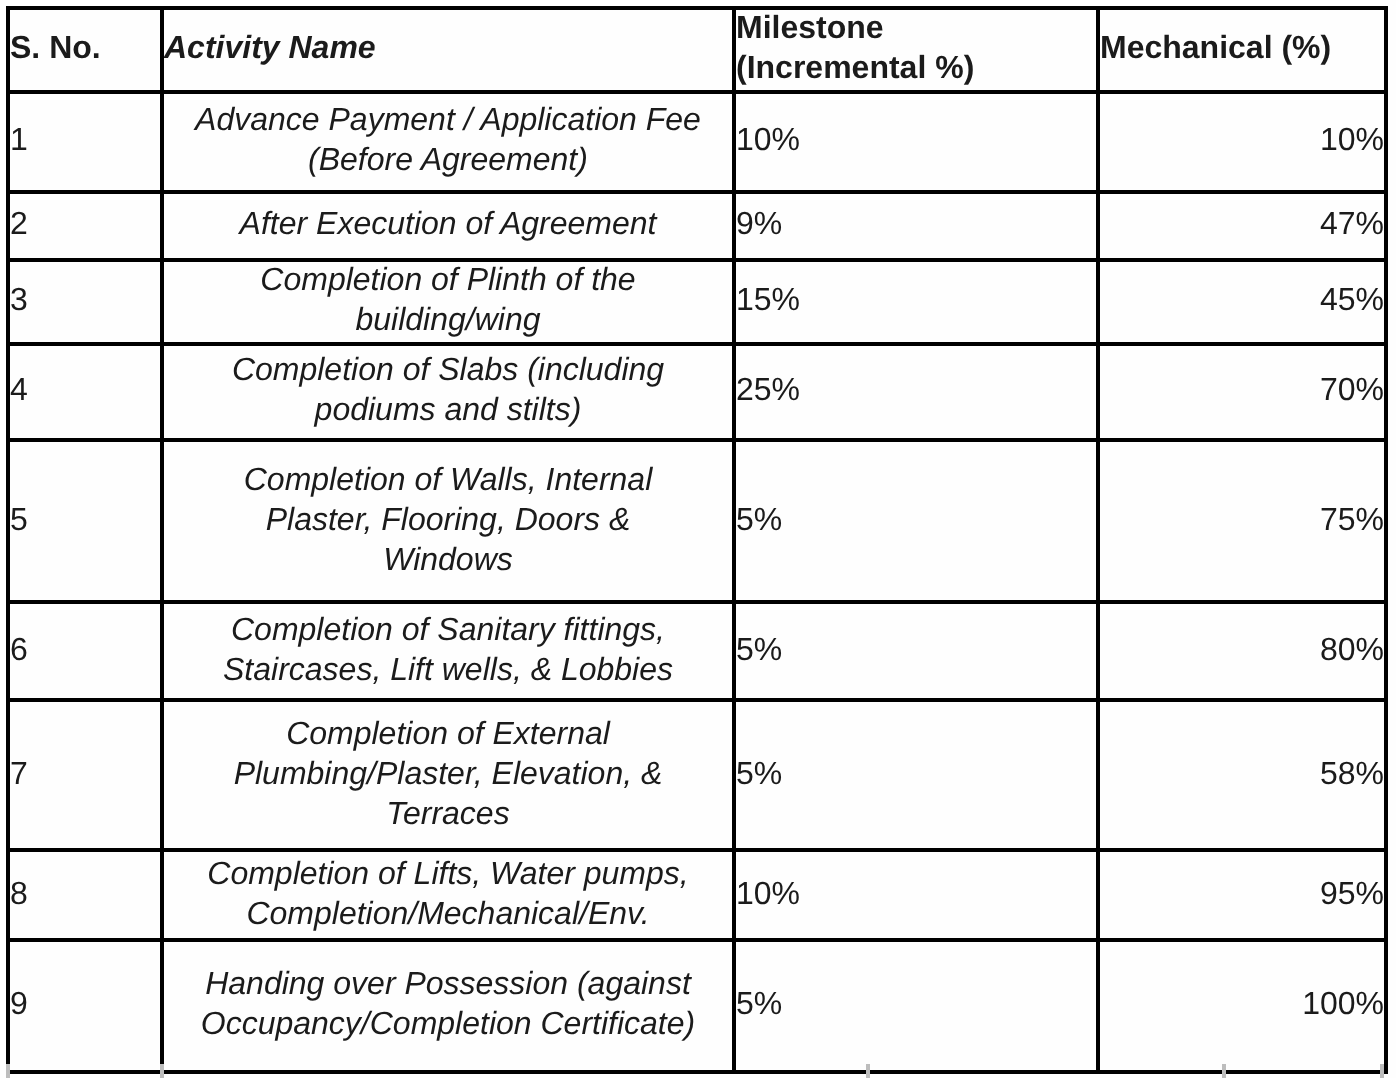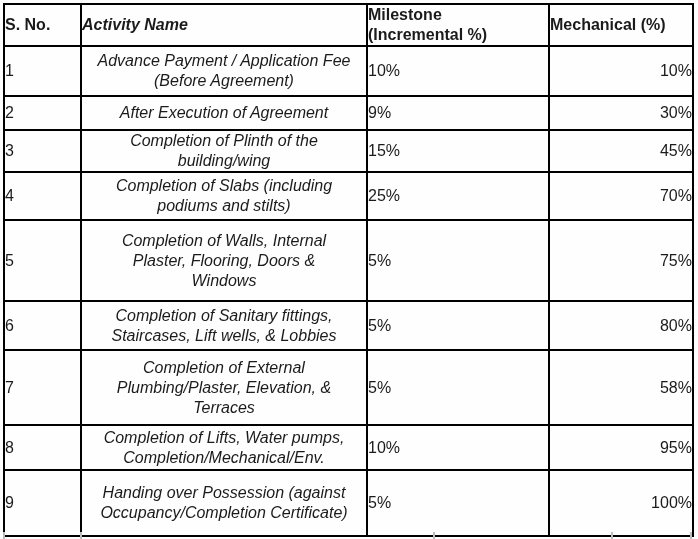--- a/index.html
+++ b/index.html
@@ -110,21 +110,21 @@
         <td class="pad-sno">1</td>
         <td class="pad-act wrap-lines">Advance Payment / Application Fee
 (Before Agreement)</td>
         <td class="pad-mil">10%</td>
         <td class="cell-cumulative">10%</td>
       </tr>
       <tr class="row-1">
         <td class="pad-sno">2</td>
         <td class="pad-act wrap-lines">After Execution of Agreement</td>
         <td class="pad-mil">9%</td>
-        <td class="cell-cumulative">30%</td>
+        <td class="cell-cumulative">47%</td>
       </tr>
       <tr class="row-2">
         <td class="pad-sno">3</td>
         <td class="pad-act wrap-lines">Completion of Plinth of the
 building/wing</td>
         <td class="pad-mil">15%</td>
         <td class="cell-cumulative">45%</td>
       </tr>
       <tr class="row-3">
         <td class="pad-sno">4</td>

